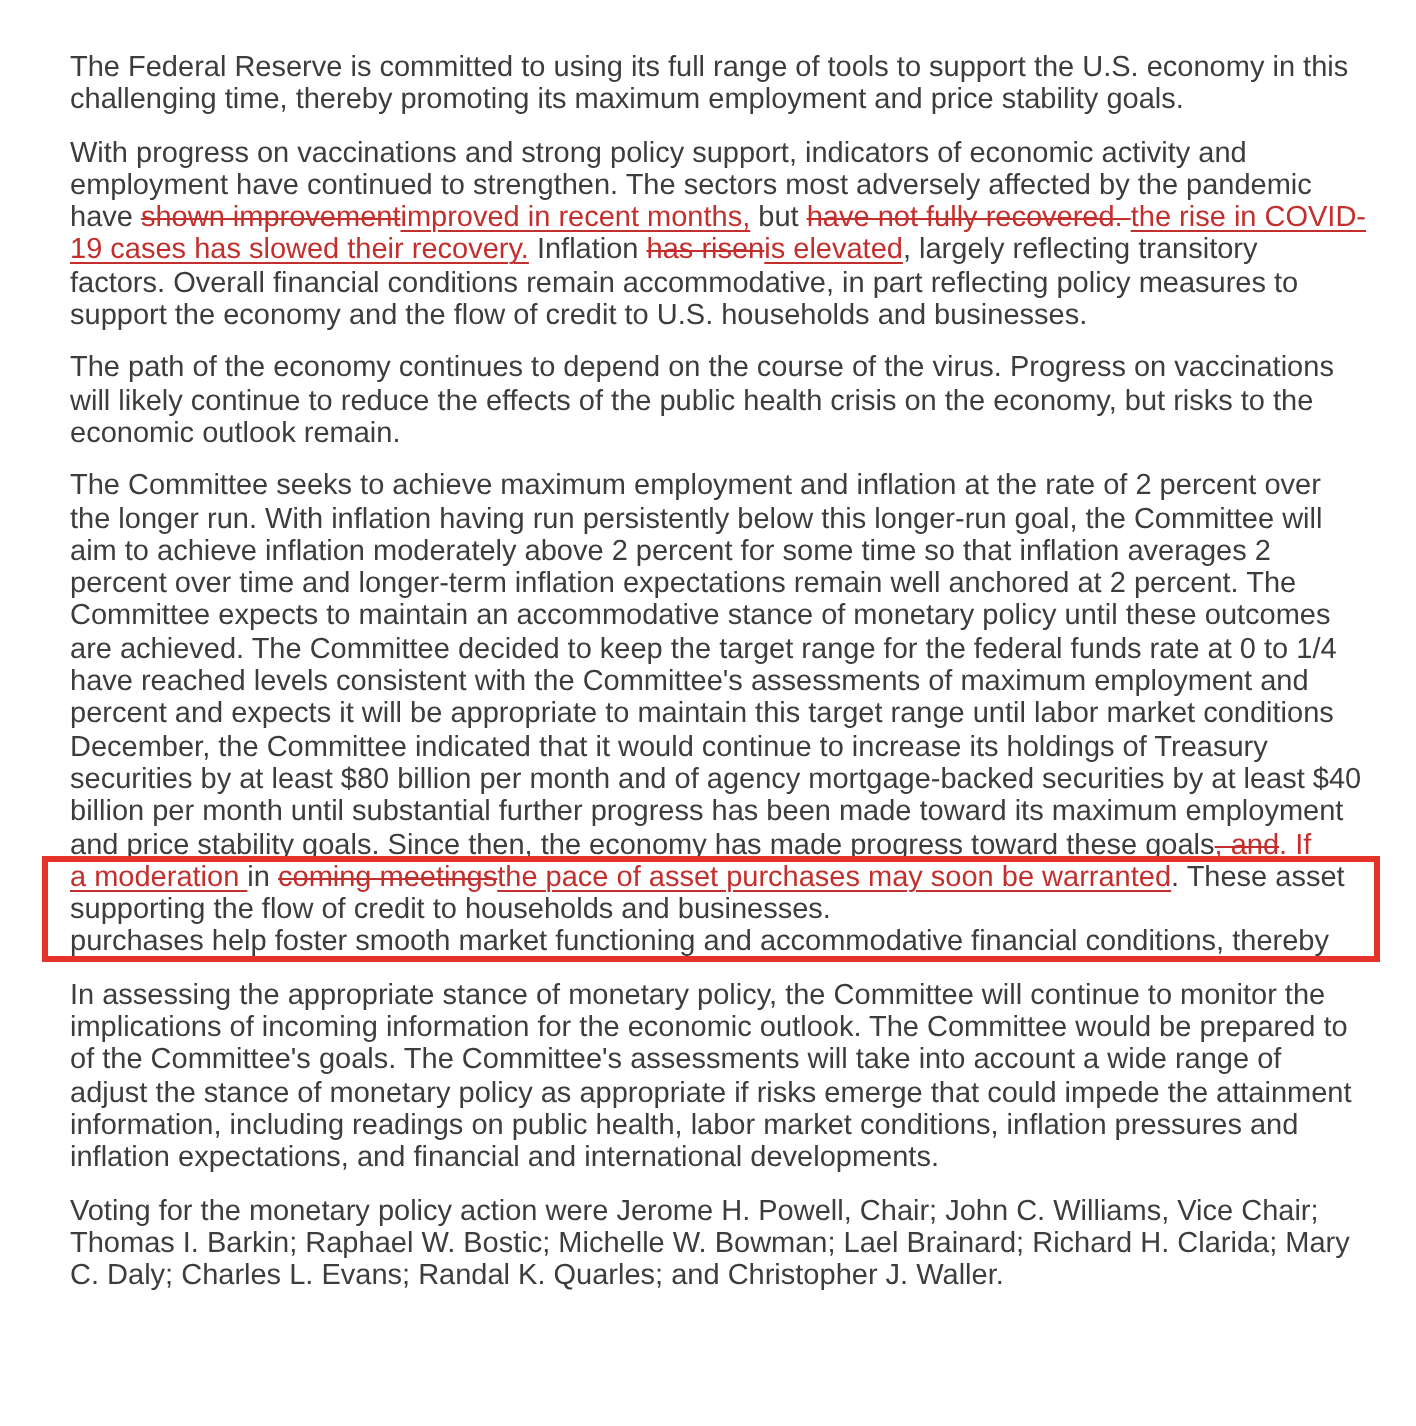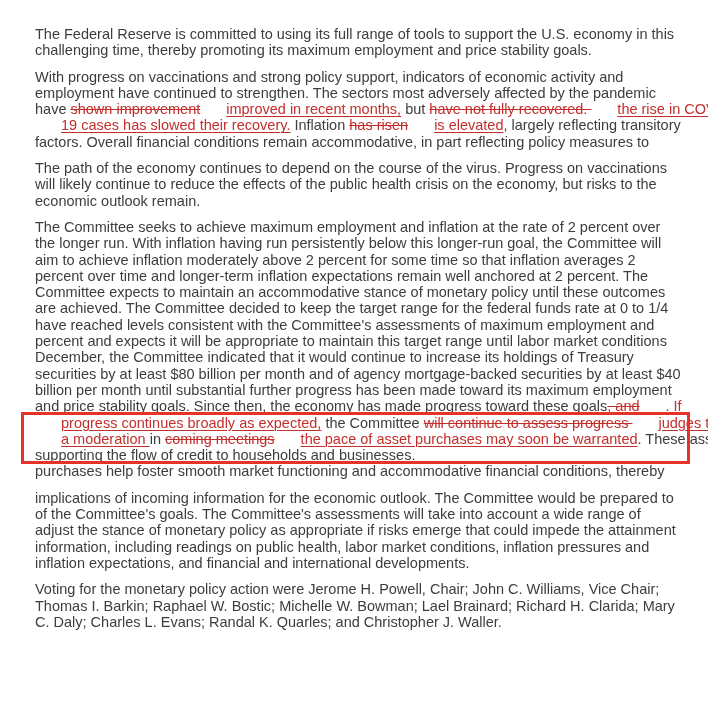--- a/index.html
+++ b/index.html
@@ -29,21 +29,20 @@
     color:var(--red);
     text-decoration:line-through;
     text-decoration-thickness:1px;
     margin-top:34px;
   }
   .run.ins{
     color:var(--red);
     text-decoration:underline;
     text-decoration-thickness:1px;
     text-underline-offset:2px;
-    padding-left:26px;
   }
   .highlight-box{
     position:absolute;
     left:-14px;
     width:669px;
     box-sizing:border-box;
     border:3px solid var(--box-red);
     pointer-events:none;
   }
 </style>
@@ -55,46 +54,47 @@
       <div class="para">
         <div class="line"><span class="run normal">The Federal Reserve is committed to using its full range of tools to support the U.S. economy in this</span></div>
         <div class="line"><span class="run normal">challenging time, thereby promoting its maximum employment and price stability goals.</span></div>
       </div>
       <div class="para">
         <div class="line"><span class="run normal">With progress on vaccinations and strong policy support, indicators of economic activity and</span></div>
         <div class="line"><span class="run normal">employment have continued to strengthen. The sectors most adversely affected by the pandemic</span></div>
         <div class="line"><span class="run normal">have </span><span class="run del">shown improvement</span><span class="run ins">improved in recent months,</span><span class="run normal"> but </span><span class="run del">have not fully recovered. </span><span class="run ins">the rise in COVID-</span></div>
         <div class="line"><span class="run ins">19 cases has slowed their recovery.</span><span class="run normal"> Inflation </span><span class="run del">has risen</span><span class="run ins">is elevated</span><span class="run normal">, largely reflecting transitory</span></div>
         <div class="line"><span class="run normal">factors. Overall financial conditions remain accommodative, in part reflecting policy measures to</span></div>
+        <div class="line"><span class="run normal">support the economy and the flow of credit to U.S. households and businesses.</span></div>
       </div>
       <div class="para">
         <div class="line"><span class="run normal">The path of the economy continues to depend on the course of the virus. Progress on vaccinations</span></div>
         <div class="line"><span class="run normal">will likely continue to reduce the effects of the public health crisis on the economy, but risks to the</span></div>
         <div class="line"><span class="run normal">economic outlook remain.</span></div>
       </div>
       <div class="para" style="position: relative;">
         <div class="line"><span class="run normal">The Committee seeks to achieve maximum employment and inflation at the rate of 2 percent over</span></div>
         <div class="line"><span class="run normal">the longer run. With inflation having run persistently below this longer-run goal, the Committee will</span></div>
         <div class="line"><span class="run normal">aim to achieve inflation moderately above 2 percent for some time so that inflation averages 2</span></div>
         <div class="line"><span class="run normal">percent over time and longer-term inflation expectations remain well anchored at 2 percent. The</span></div>
         <div class="line"><span class="run normal">Committee expects to maintain an accommodative stance of monetary policy until these outcomes</span></div>
         <div class="line"><span class="run normal">are achieved. The Committee decided to keep the target range for the federal funds rate at 0 to 1/4</span></div>
         <div class="line"><span class="run normal">have reached levels consistent with the Committee's assessments of maximum employment and</span></div>
         <div class="line"><span class="run normal">percent and expects it will be appropriate to maintain this target range until labor market conditions</span></div>
         <div class="line"><span class="run normal">December, the Committee indicated that it would continue to increase its holdings of Treasury</span></div>
         <div class="line"><span class="run normal">securities by at least $80 billion per month and of agency mortgage-backed securities by at least $40</span></div>
         <div class="line"><span class="run normal">billion per month until substantial further progress has been made toward its maximum employment</span></div>
         <div class="line"><span class="run normal">and price stability goals. Since then, the economy has made progress toward these goals</span><span class="run del">, and</span><span class="run ins">. If</span></div>
-        <div class="line"><span class="run ins">progress continues broadly as expected,</span><span class="run normal"> the Committee </span><span class="run del">will continue to assess progress </span><span class="run ins">judges that</span></div>
         <div class="line"><span class="run ins">a moderation </span><span class="run normal">in </span><span class="run del">coming meetings</span><span class="run ins">the pace of asset purchases may soon be warranted</span><span class="run normal">. These asset</span></div>
         <div class="line"><span class="run normal">supporting the flow of credit to households and businesses.</span></div>
         <div class="line"><span class="run normal">purchases help foster smooth market functioning and accommodative financial conditions, thereby</span></div>
         <div class="highlight-box" style="top: 192.6px; height: 52.9px;"></div>
       </div>
       <div class="para">
+        <div class="line"><span class="run normal">In assessing the appropriate stance of monetary policy, the Committee will continue to monitor the</span></div>
         <div class="line"><span class="run normal">implications of incoming information for the economic outlook. The Committee would be prepared to</span></div>
         <div class="line"><span class="run normal">of the Committee's goals. The Committee's assessments will take into account a wide range of</span></div>
         <div class="line"><span class="run normal">adjust the stance of monetary policy as appropriate if risks emerge that could impede the attainment</span></div>
         <div class="line"><span class="run normal">information, including readings on public health, labor market conditions, inflation pressures and</span></div>
         <div class="line"><span class="run normal">inflation expectations, and financial and international developments.</span></div>
       </div>
       <div class="para">
         <div class="line"><span class="run normal">Voting for the monetary policy action were Jerome H. Powell, Chair; John C. Williams, Vice Chair;</span></div>
         <div class="line"><span class="run normal">Thomas I. Barkin; Raphael W. Bostic; Michelle W. Bowman; Lael Brainard; Richard H. Clarida; Mary</span></div>
         <div class="line"><span class="run normal">C. Daly; Charles L. Evans; Randal K. Quarles; and Christopher J. Waller.</span></div>

